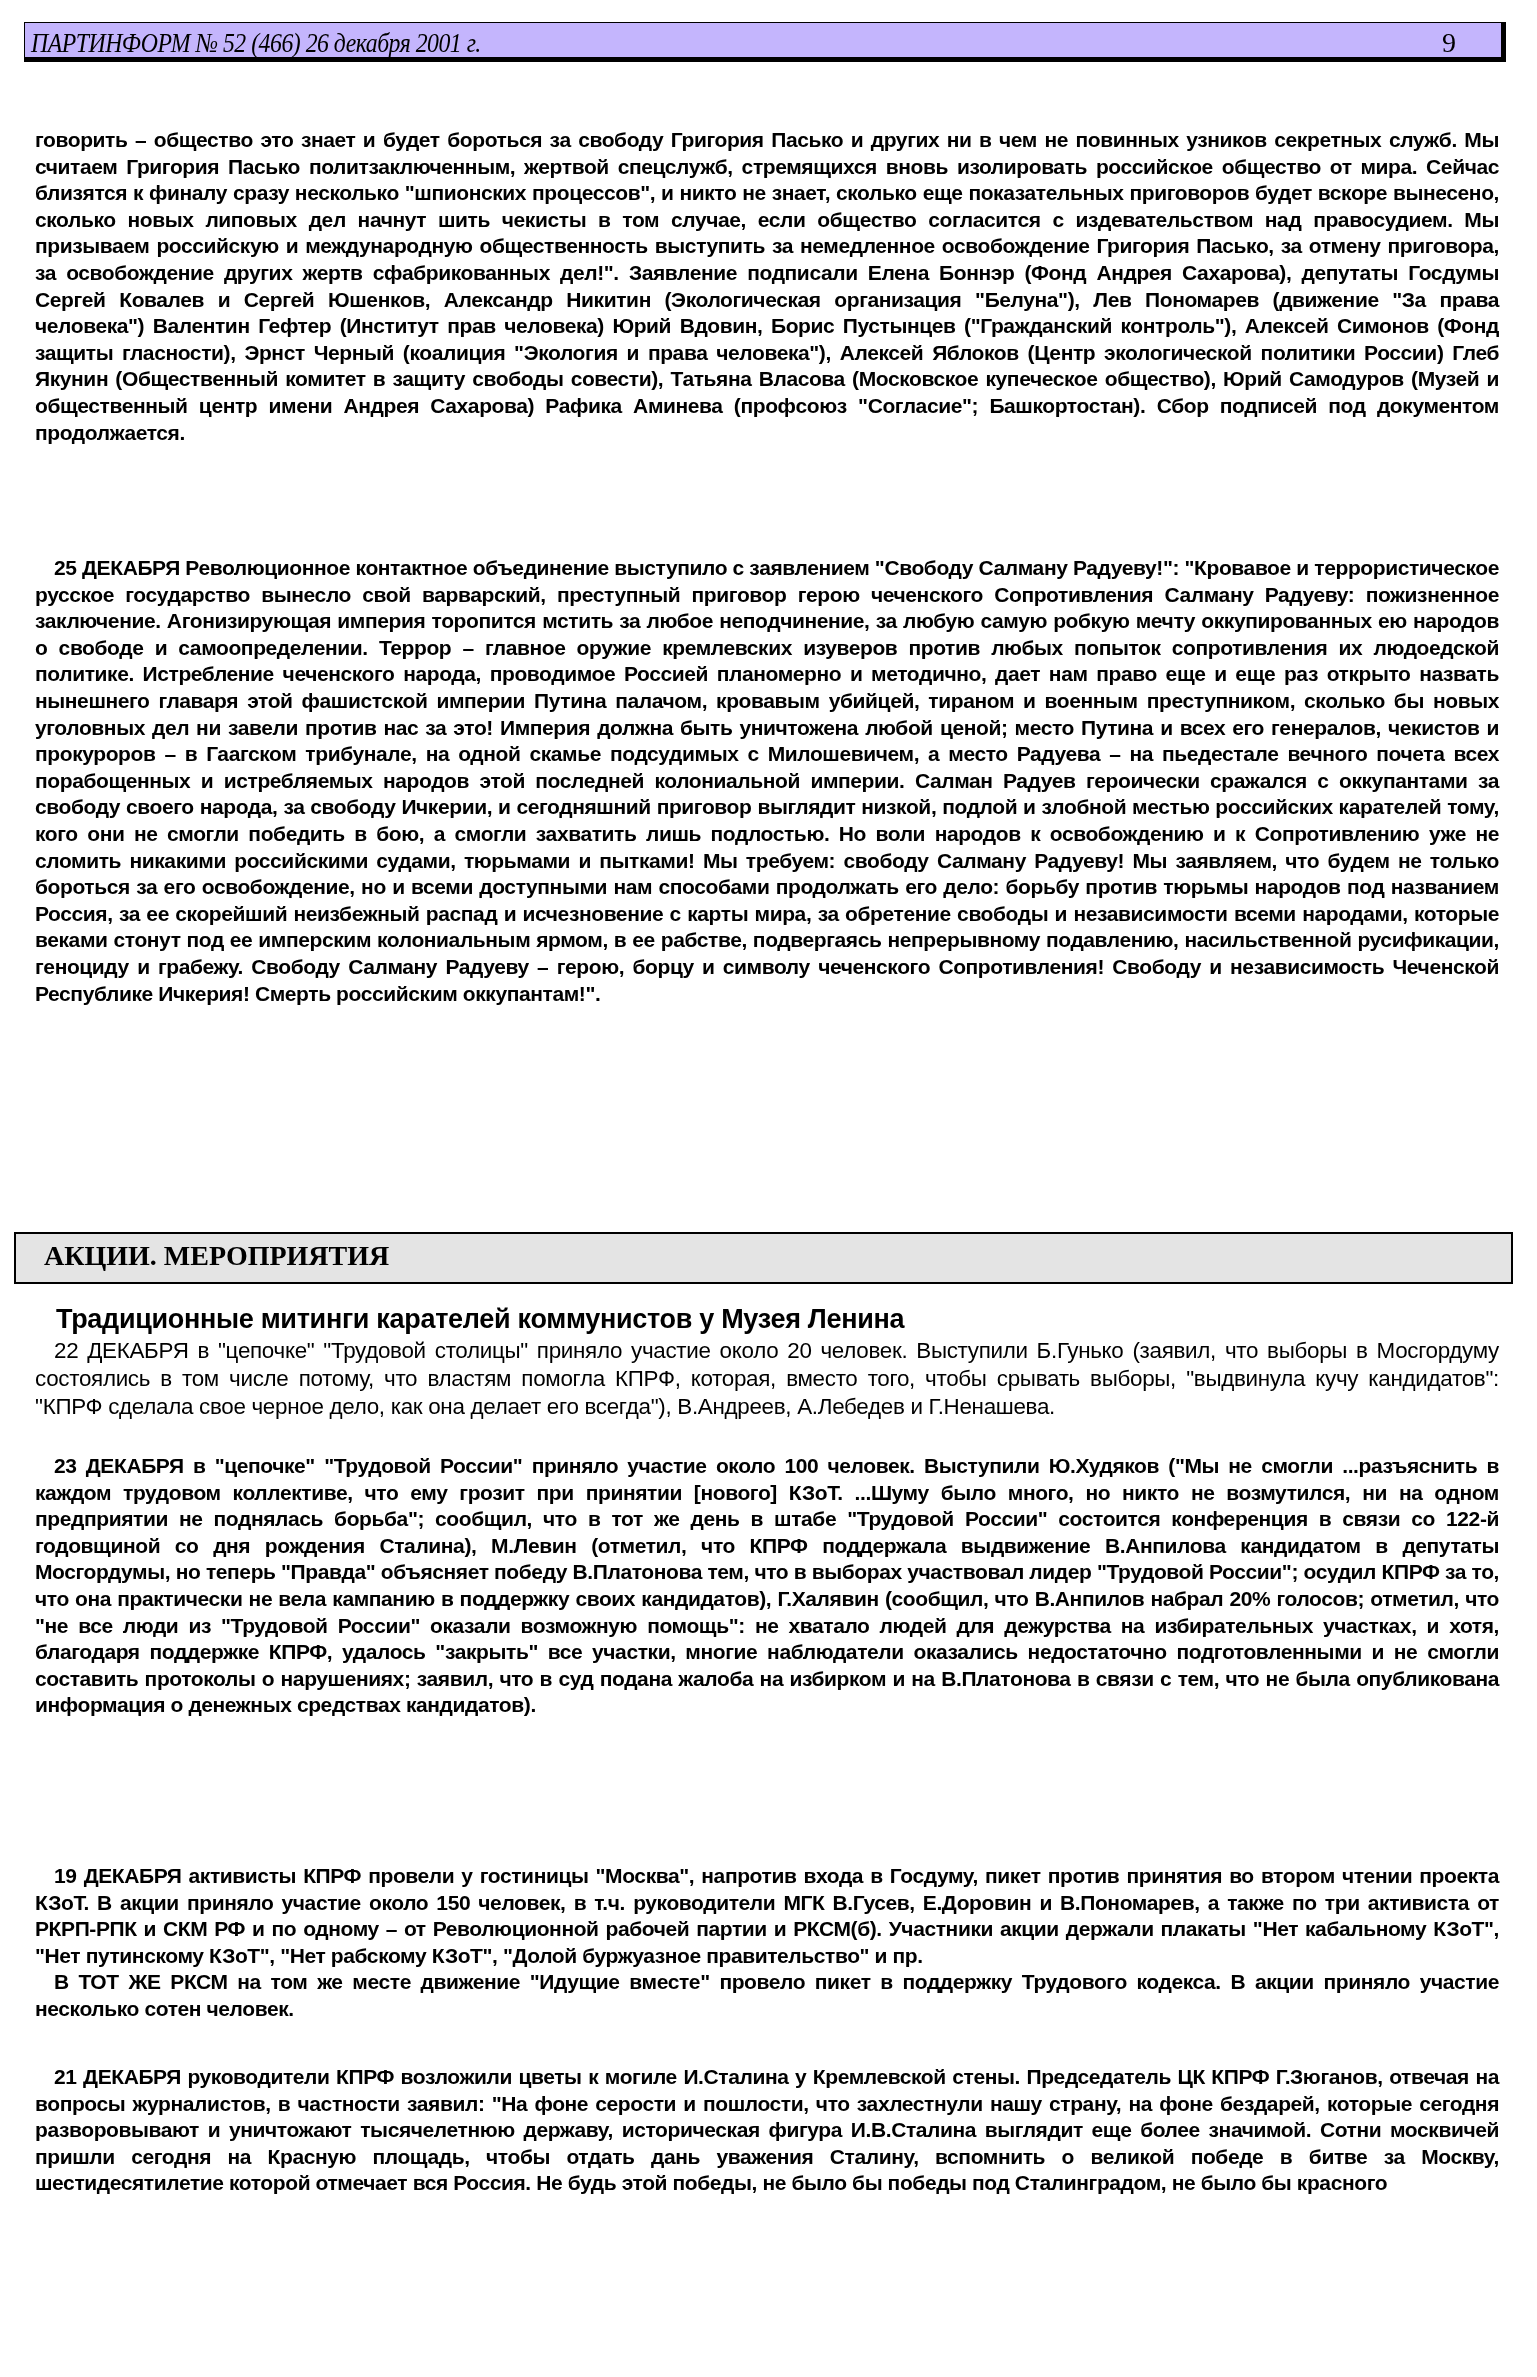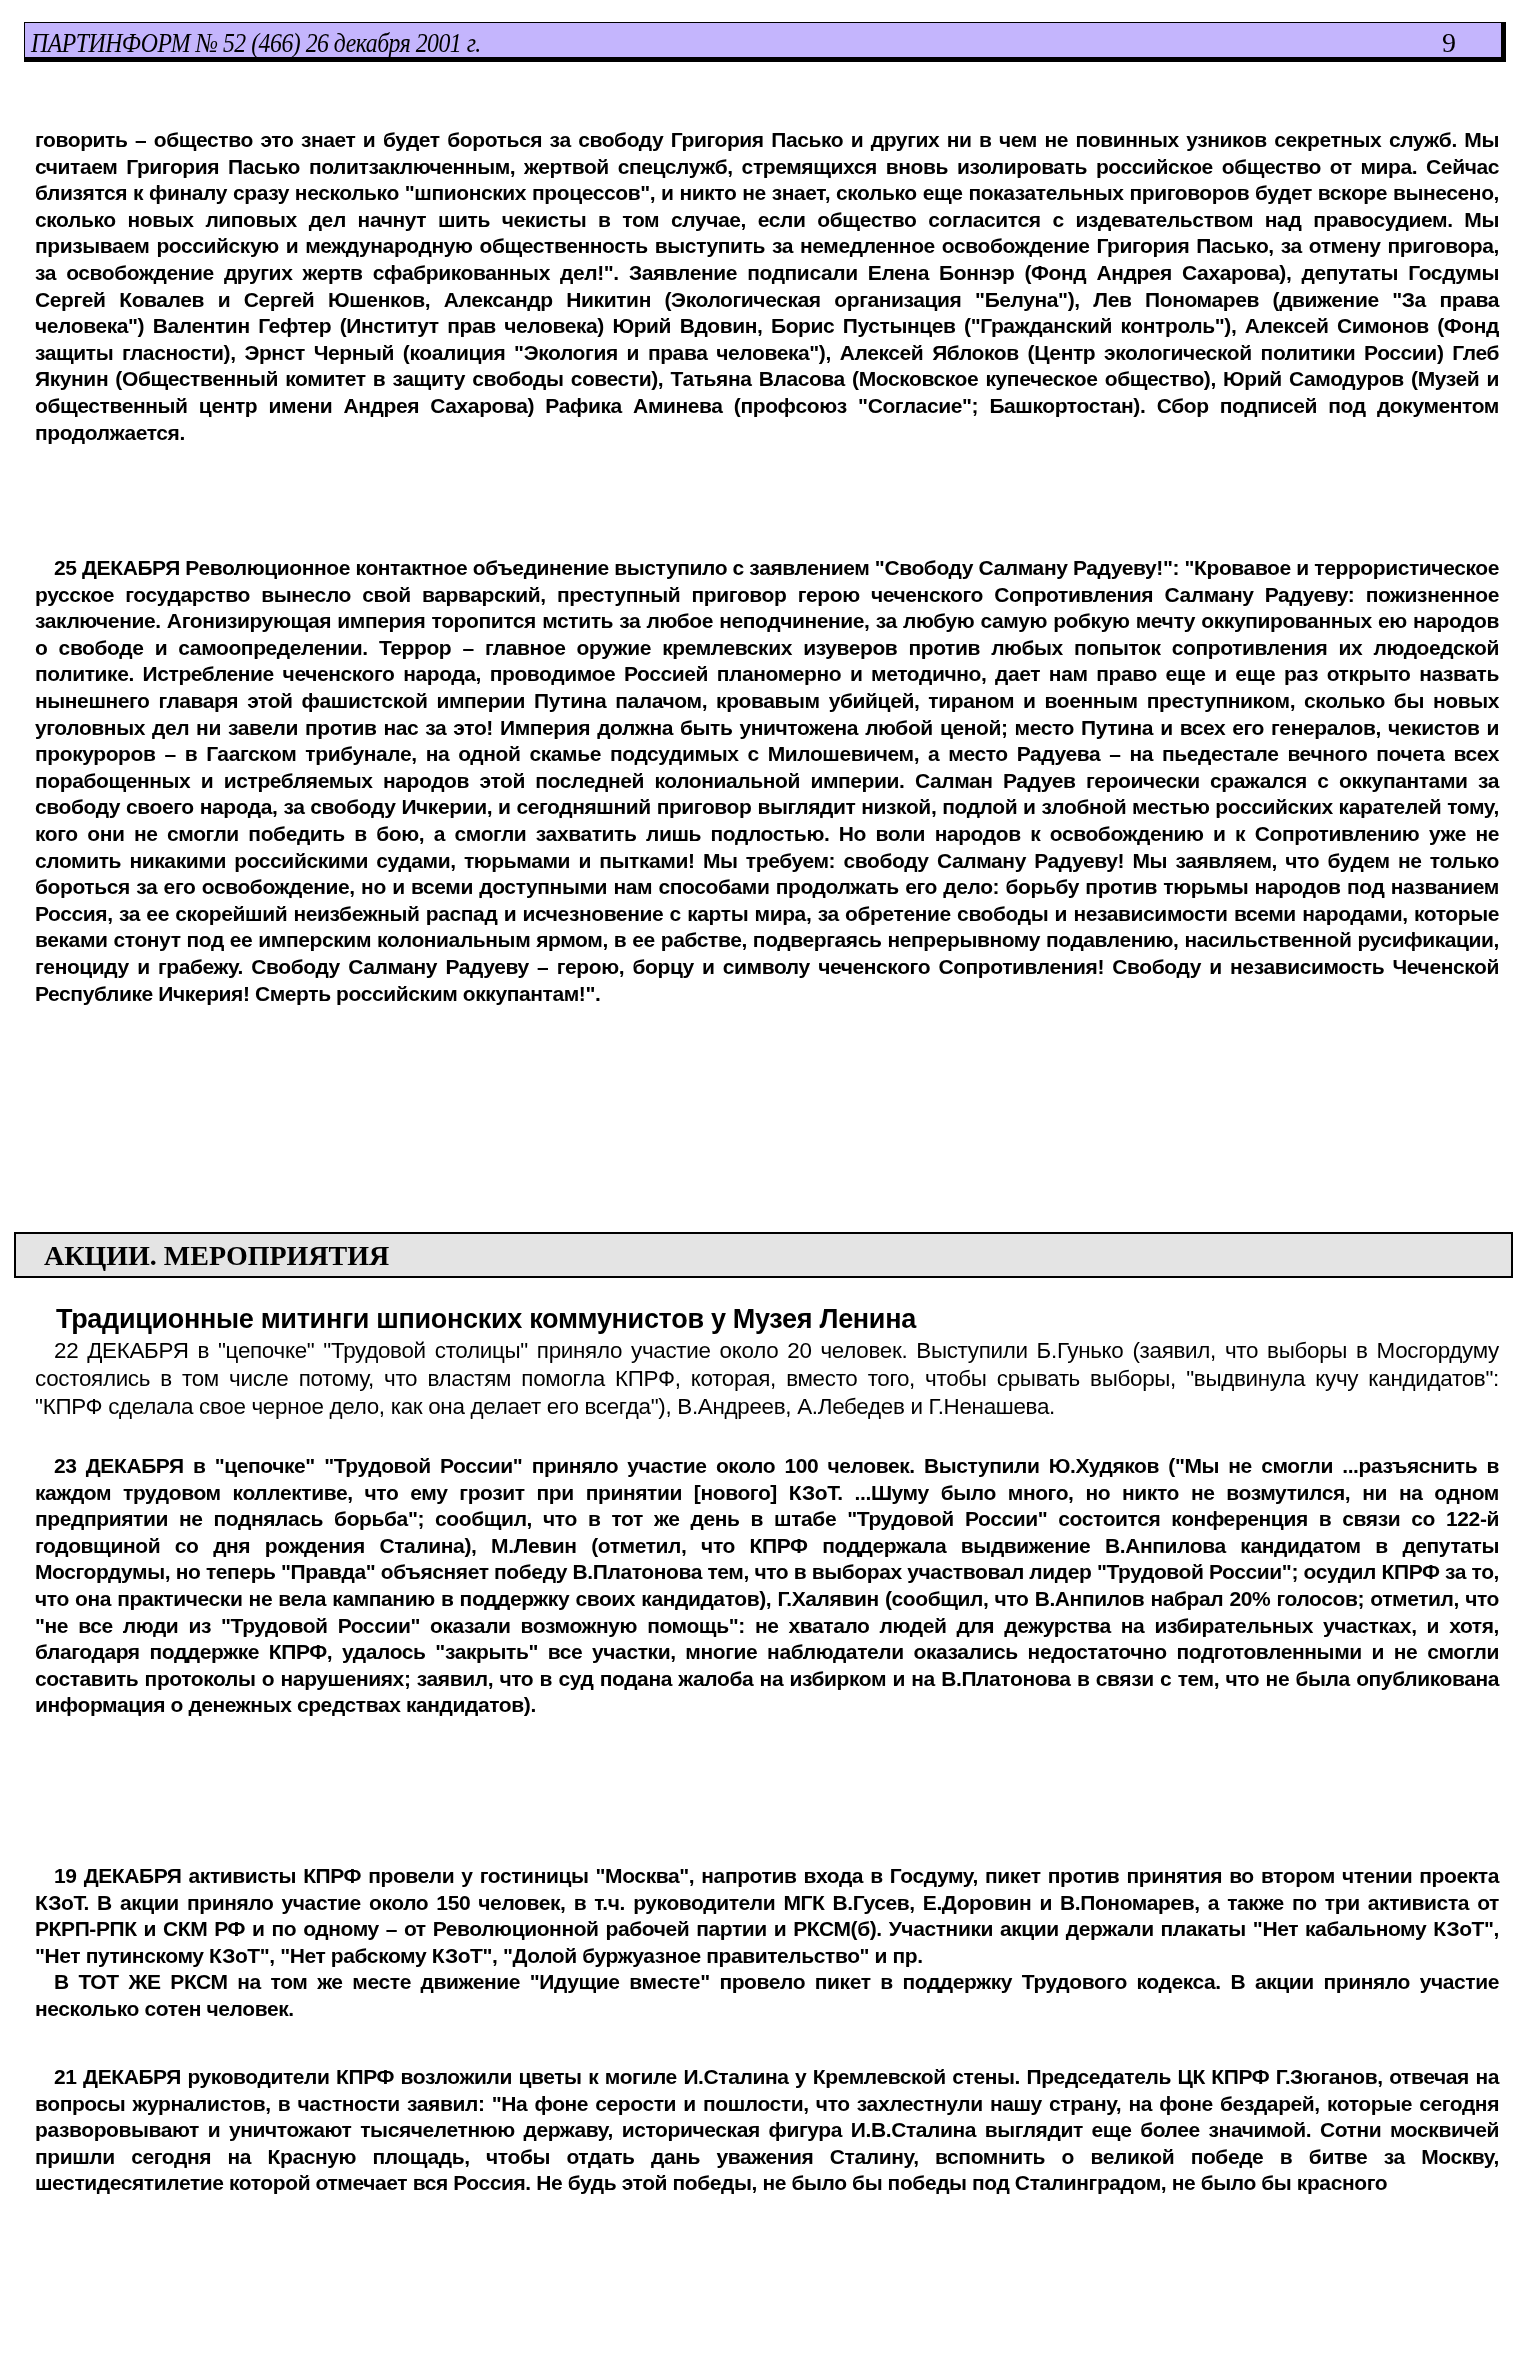--- a/index.html
+++ b/index.html
@@ -22,21 +22,21 @@
   }
   .text-block {
     position: absolute; left: 35px; width: 1464px;
     font-family: "Liberation Sans", "DejaVu Sans", sans-serif;
     font-weight: bold; font-size: 21px; line-height: 26.6px;
     text-align: justify; letter-spacing: -0.4px;
   }
   .text-block p { margin: 0; }
   .indent { text-indent: 19px; }
   .section-box {
-    position: absolute; left: 14px; top: 1232px; width: 1499px; height: 46px;
+    position: absolute; left: 14px; top: 1232px; width: 1499px; height: 52px;
     background: #e4e4e4; border: 2.6px solid #000; box-sizing: border-box;
   }
   .section-box .label {
     position: absolute; left: 28px; top: 6.4px;
     font-family: "Liberation Serif", "DejaVu Serif", serif; font-weight: bold;
     font-size: 28px; line-height: 31px; white-space: nowrap;
   }
   .subheading {
     position: absolute; left: 56px; top: 1305px;
     font-family: "Liberation Sans", "DejaVu Sans", sans-serif; font-weight: bold;
@@ -63,21 +63,21 @@
 </div>
 
 <div class="text-block" style="top:555px;">
   <p class="indent"><span>25 ДЕКАБРЯ</span><span> Революционное контактное объединение выступило с заявлением "Свободу Салману Радуеву!": "Кровавое и террористическое русское государство вынесло свой варварский, преступный приговор герою чеченского Сопротивления Салману Радуеву: пожизненное заключение. Агонизирующая империя торопится мстить за любое неподчинение, за любую самую робкую мечту оккупированных ею народов о свободе и самоопределении. Террор – главное оружие кремлевских изуверов против любых попыток сопротивления их людоедской политике. Истребление чеченского народа, проводимое Россией планомерно и методично, дает нам право еще и еще раз открыто назвать нынешнего главаря этой фашистской империи Путина палачом, кровавым убийцей, тираном и военным преступником, сколько бы новых уголовных дел ни завели против нас за это! Империя должна быть уничтожена любой ценой; место Путина и всех его генералов, чекистов и прокуроров – в Гаагском трибунале, на одной скамье подсудимых с Милошевичем, а место Радуева – на пьедестале вечного почета всех порабощенных и истребляемых народов этой последней колониальной империи. Салман Радуев героически сражался с оккупантами за свободу своего народа, за свободу Ичкерии, и сегодняшний приговор выглядит низкой, подлой и злобной местью российских карателей тому, кого они не смогли победить в бою, а смогли захватить лишь подлостью. Но воли народов к освобождению и к Сопротивлению уже не сломить никакими российскими судами, тюрьмами и пытками! Мы требуем: свободу Салману Радуеву! Мы заявляем, что будем не только бороться за его освобождение, но и всеми доступными нам способами продолжать его дело: борьбу против тюрьмы народов под названием Россия, за ее скорейший неизбежный распад и исчезновение с карты мира, за обретение свободы и независимости всеми народами, которые веками стонут под ее имперским колониальным ярмом, в ее рабстве, подвергаясь непрерывному подавлению, насильственной русификации, геноциду и грабежу. Свободу Салману Радуеву – герою, борцу и символу чеченского Сопротивления! Свободу и независимость Чеченской Республике Ичкерия! Смерть российским оккупантам!".</span></p>
 </div>
 
 <div class="section-box">
   <span class="label">АКЦИИ. МЕРОПРИЯТИЯ</span>
 </div>
 
-<div class="subheading">Традиционные митинги шпионских коммунистов у Музея Ленина</div>
+<div class="subheading">Традиционные митинги карателей коммунистов у Музея Ленина</div>
 
 <div class="regular-block">
   <p class="indent">22 ДЕКАБРЯ в "цепочке" "Трудовой столицы" приняло участие около 20 человек. Выступили Б.Гунько (заявил, что выборы в Мосгордуму состоялись в том числе потому, что властям помогла КПРФ, которая, вместо того, чтобы срывать выборы, "выдвинула кучу кандидатов": "КПРФ сделала свое черное дело, как она делает его всегда"), В.Андреев, А.Лебедев и Г.Ненашева.</p>
 </div>
 
 <div class="text-block" style="top:1453px;">
   <p class="indent">23 ДЕКАБРЯ в "цепочке" "Трудовой России" приняло участие около 100 человек. Выступили Ю.Худяков ("Мы не смогли ...разъяснить в каждом трудовом коллективе, что ему грозит при принятии [нового] КЗоТ. ...Шуму было много, но никто не возмутился, ни на одном предприятии не поднялась борьба"; сообщил, что в тот же день в штабе "Трудовой России" состоится конференция в связи со 122-й годовщиной со дня рождения Сталина), М.Левин (отметил, что КПРФ поддержала выдвижение В.Анпилова кандидатом в депутаты Мосгордумы, но теперь "Правда" объясняет победу В.Платонова тем, что в выборах участвовал лидер "Трудовой России"; осудил КПРФ за то, что она практически не вела кампанию в поддержку своих кандидатов), Г.Халявин (сообщил, что В.Анпилов набрал 20% голосов; отметил, что "не все люди из "Трудовой России" оказали возможную помощь": не хватало людей для дежурства на избирательных участках, и хотя, благодаря поддержке КПРФ, удалось "закрыть" все участки, многие наблюдатели оказались недостаточно подготовленными и не смогли составить протоколы о нарушениях; заявил, что в суд подана жалоба на избирком и на В.Платонова в связи с тем, что не была опубликована информация о денежных средствах кандидатов).</p>
 </div>
 
 <div class="text-block" style="top:1863px;">

